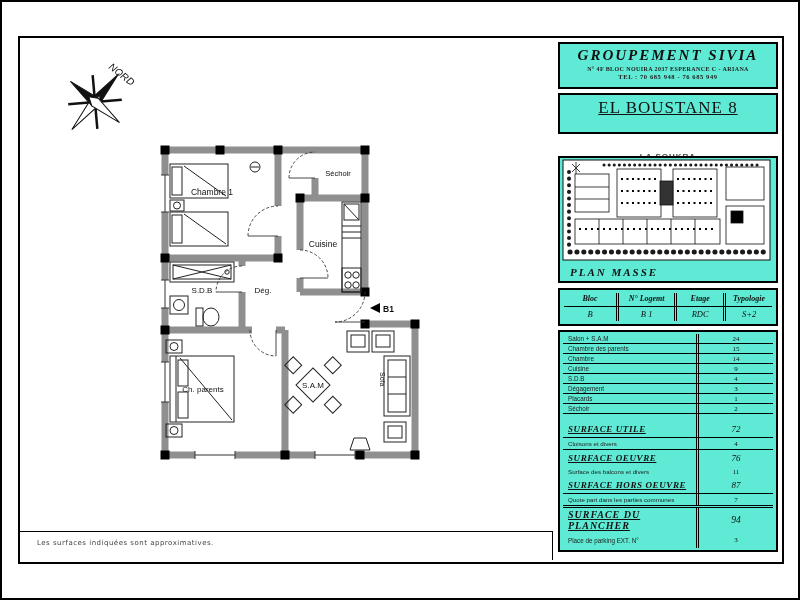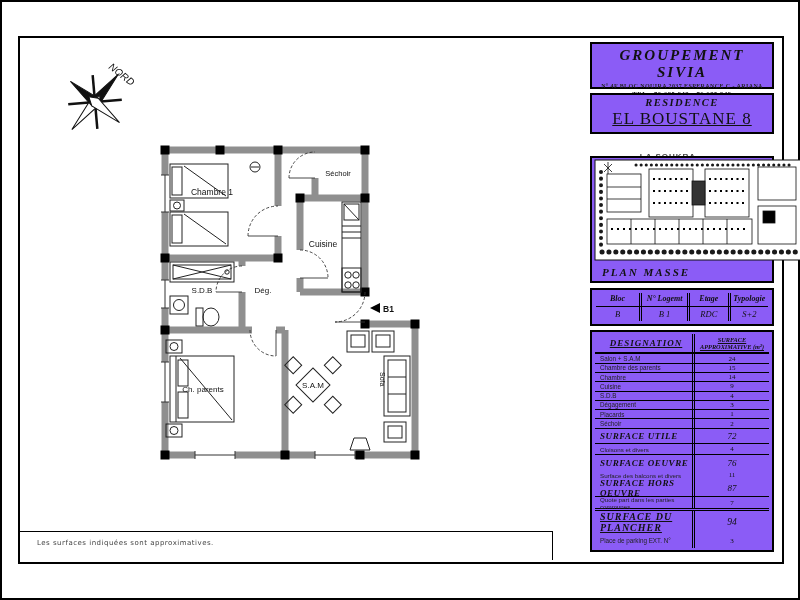--- a/index.html
+++ b/index.html
@@ -1,20 +1,20 @@
 <!DOCTYPE html>
 <html><head>
 <meta charset="utf-8">
 <style>
   html,body{margin:0;padding:0;background:#fff;}
   #sheet{position:relative;width:800px;height:600px;background:#fff;overflow:hidden;
          font-family:"Liberation Sans",sans-serif;color:#111;}
   .edge{position:absolute;inset:0;border:2px solid #000;}
   .frame{position:absolute;left:18px;top:36px;width:762px;height:524px;border:2px solid #000;}
-  .box{position:absolute;left:590px;width:184px;border:2px solid #000;background:#8b5cf6;box-sizing:border-box;}
+  .box{position:absolute;left:558px;width:220px;border:2px solid #000;background:#5eead4;box-sizing:border-box;}
   
   #company{top:42px;height:47px;text-align:center;padding-top:3px;}
   #company .name{font:bold italic 15px "Liberation Serif",serif;letter-spacing:2px;}
   #company .addr{font:bold 6px "Liberation Serif",serif;letter-spacing:.4px;margin-top:2px;color:#222;}
   #company .tel{font:bold 6.5px "Liberation Serif",serif;letter-spacing:.6px;margin-top:1px;color:#222;}
   
   #residence{top:93px;height:41px;text-align:center;padding-top:2px;}
   #residence .kick{font:bold italic 10.5px "Liberation Serif",serif;letter-spacing:1.5px;}
   #residence .name{font:17px "Liberation Serif",serif;letter-spacing:1px;margin-top:1px;text-decoration:underline;}
   #loc{position:absolute;left:558px;top:152px;width:220px;text-align:center;}
@@ -37,21 +37,21 @@
   .srow .val{width:74px;align-self:stretch;border-left:3px double #000;text-align:center;
              display:flex;align-items:center;justify-content:center;}
   .head{height:20px;border-bottom:2px solid #000;}
   .head .lbl{font:bold italic 9px "Liberation Serif",serif;letter-spacing:1px;text-align:center;text-decoration:underline;}
   .head .val{font:bold italic 6.3px "Liberation Serif",serif;text-decoration:underline;}
   .r8{height:9px;border-bottom:1px solid #000;}
   .r8 .lbl{font:6.3px "Liberation Sans",sans-serif;color:#222;}
   .r8 .val{font:7px "Liberation Serif",serif;}
   .sp{flex:1;}
   .strong{height:16px;}
-  .strong .lbl{font:bold italic 9px "Liberation Serif",serif;letter-spacing:.6px;}
+  .strong .lbl{font:bold italic 9px "Liberation Serif",serif;letter-spacing:.6px;text-decoration:underline;}
   .strong .val{font:italic 9px "Liberation Serif",serif;}
   .small{height:11px;}
   .small .lbl{font:6.2px "Liberation Sans",sans-serif;color:#222;}
   .small .val{font:7px "Liberation Serif",serif;}
   .bline{border-bottom:1px solid #000;}
   .dline{border-bottom:3px double #000;}
   .plancher{height:24px;}
   .plancher .lbl{font:bold italic 10px "Liberation Serif",serif;letter-spacing:1px;text-decoration:underline;}
   .plancher .val{font:italic 9.5px "Liberation Serif",serif;}
   .park{height:16px;}
@@ -273,21 +273,20 @@
     </g>
   </svg>
 
   <div id="company" class="box">
     <div class="name">GROUPEMENT SIVIA</div>
     <div class="addr">N° 4F BLOC NOUIRA 2037 ESPERANCE C - ARIANA</div>
     <div class="tel">TEL : 70 685 948 - 76 685 949</div>
   </div>
 
   <div id="residence" class="box">
-    <div class="kick">RESIDENCE</div>
     <div class="name">EL BOUSTANE 8</div>
   </div>
 
   <div id="loc">
     <div class="l1">LA SOUKRA</div>
     <div class="l2">Lot N°3</div>
   </div>
 
   <div id="pmasse" class="box">
     <svg width="214" height="106" viewBox="0 0 214 106">
@@ -324,24 +323,20 @@
       <div class="c h">Etage</div>
       <div class="c h">Typologie</div>
       <div class="c v">B</div>
       <div class="c v">B 1</div>
       <div class="c v">RDC</div>
       <div class="c v">S+2</div>
     </div>
   </div>
 
   <div id="surf" class="box">
-    <div class="srow head">
-      <div class="lbl">DESIGNATION</div>
-      <div class="val">SURFACE APPROXIMATIVE (m²)</div>
-    </div>
     <div class="srow r8">
         <div class="lbl">Salon + S.A.M</div>
         <div class="val">24</div>
       </div>
     <div class="srow r8">
         <div class="lbl">Chambre des parents</div>
         <div class="val">15</div>
       </div>
     <div class="srow r8">
         <div class="lbl">Chambre</div>

